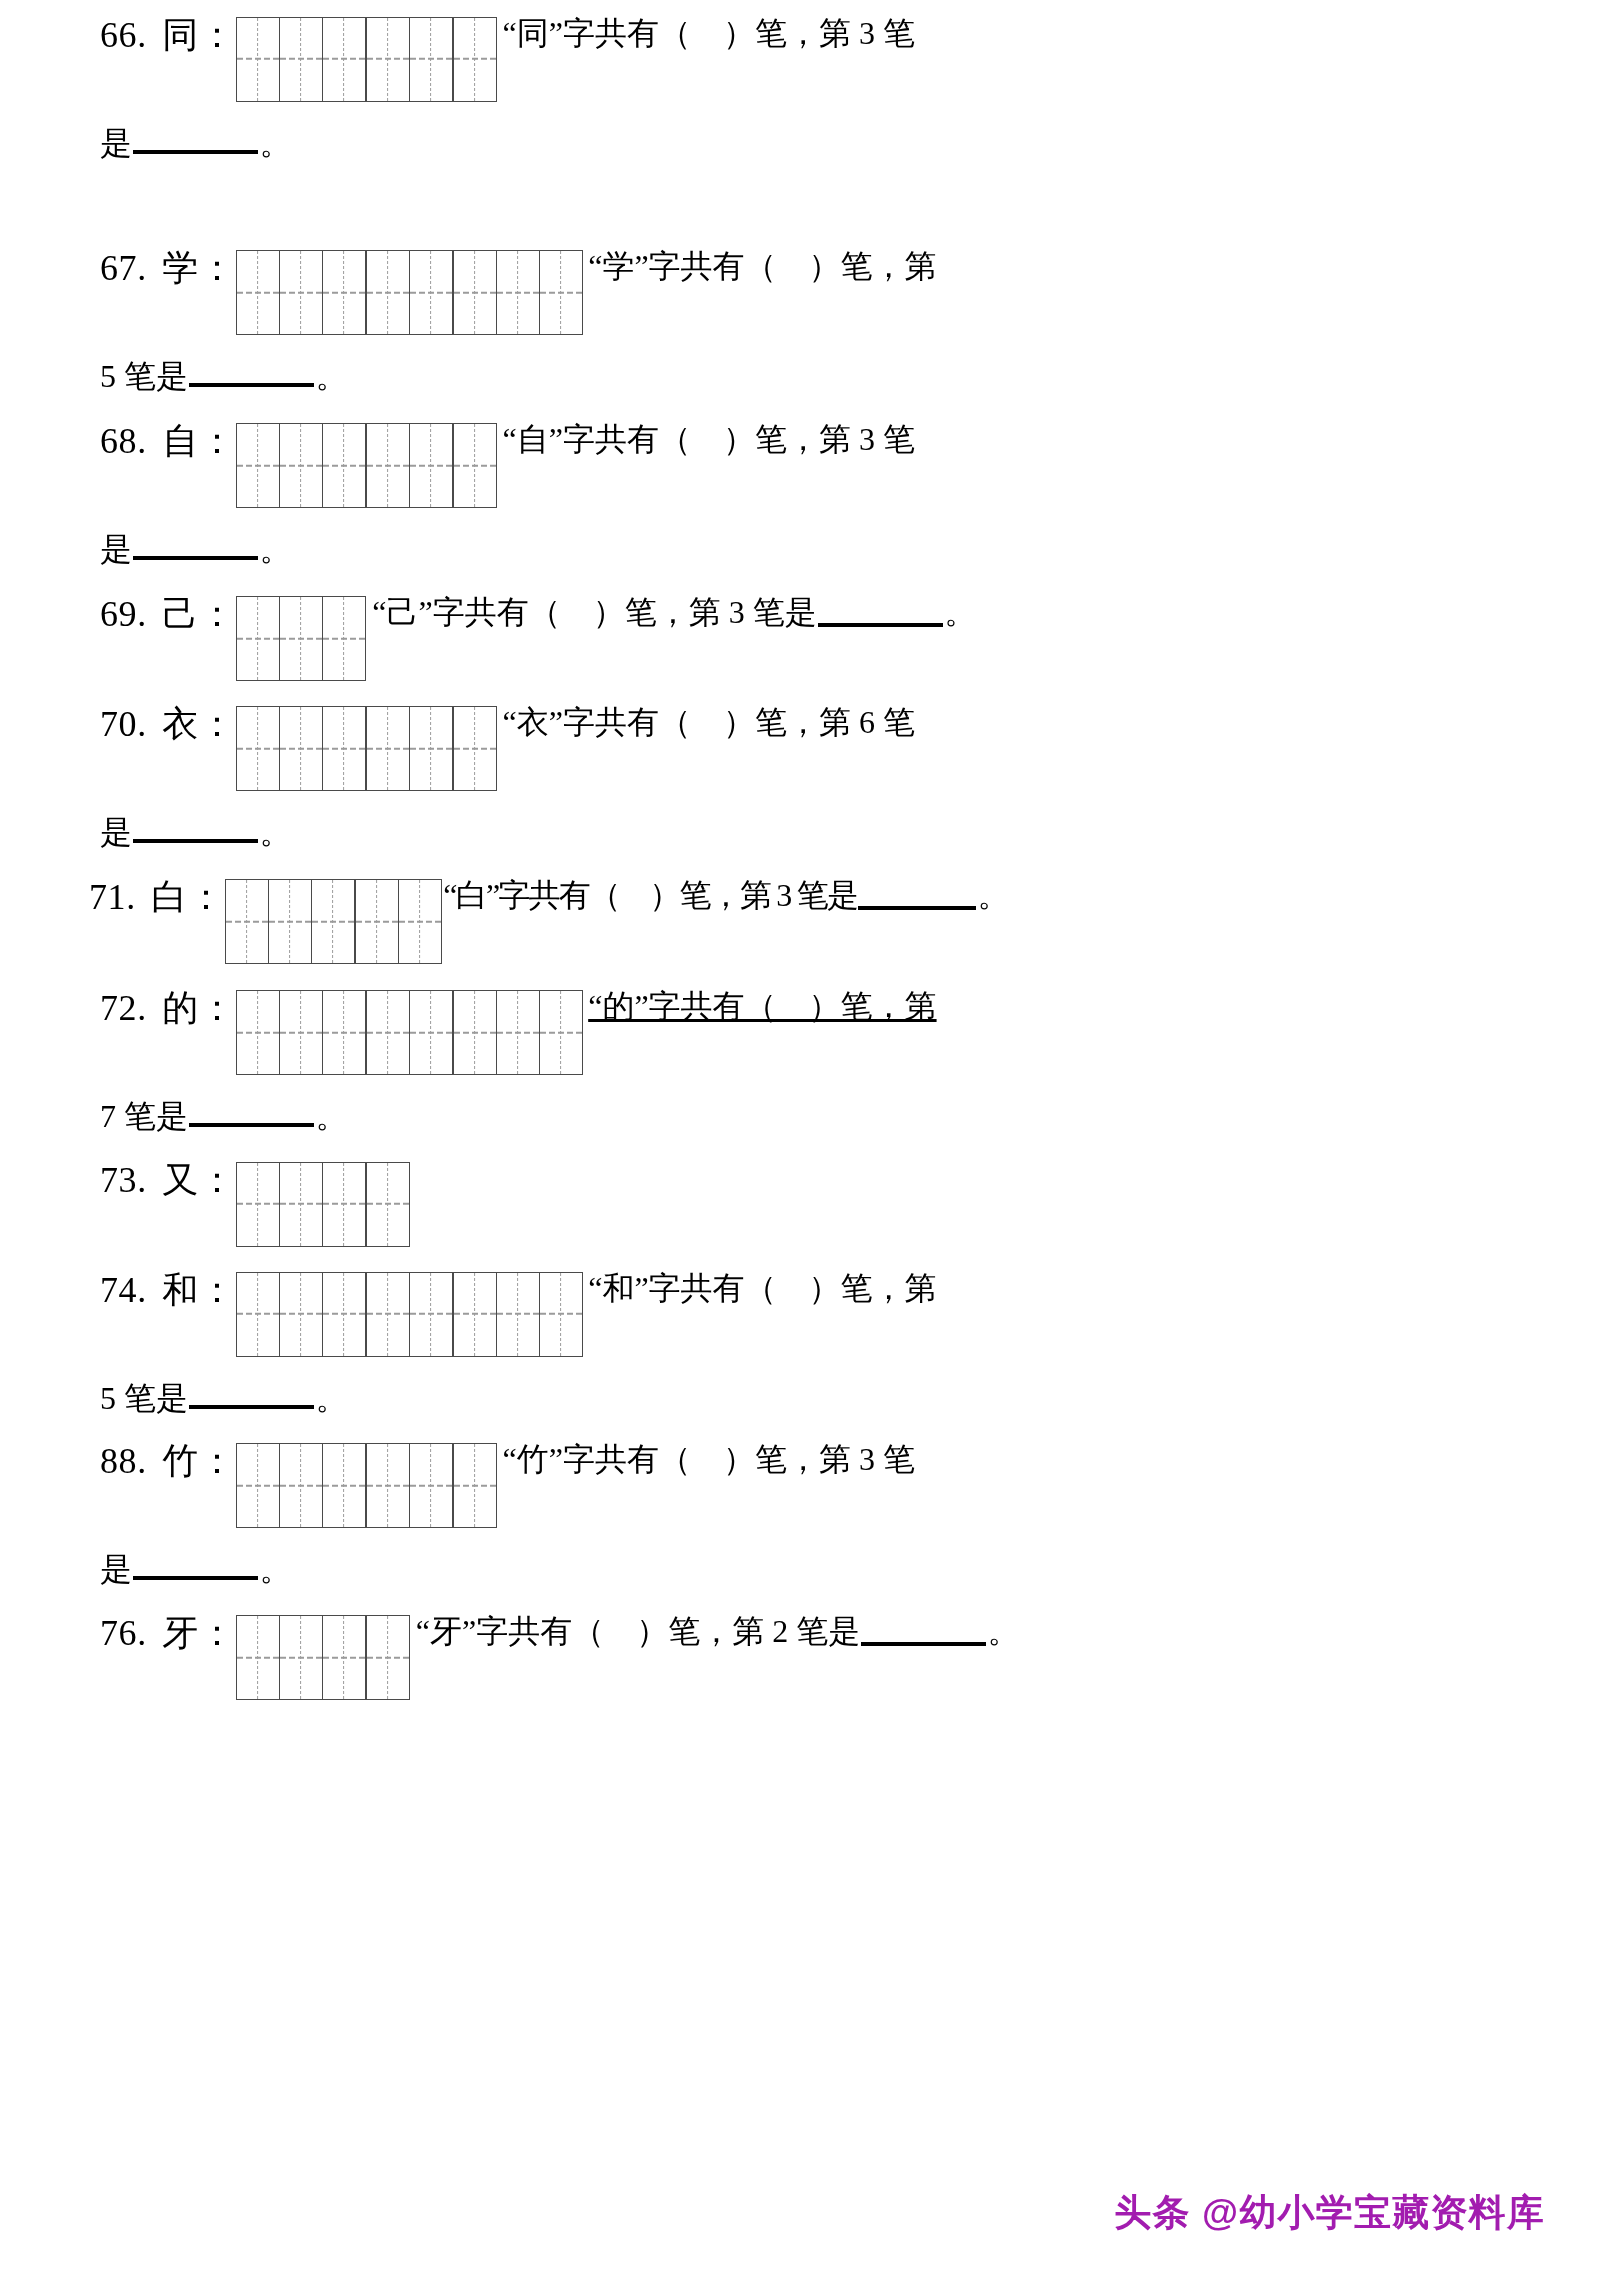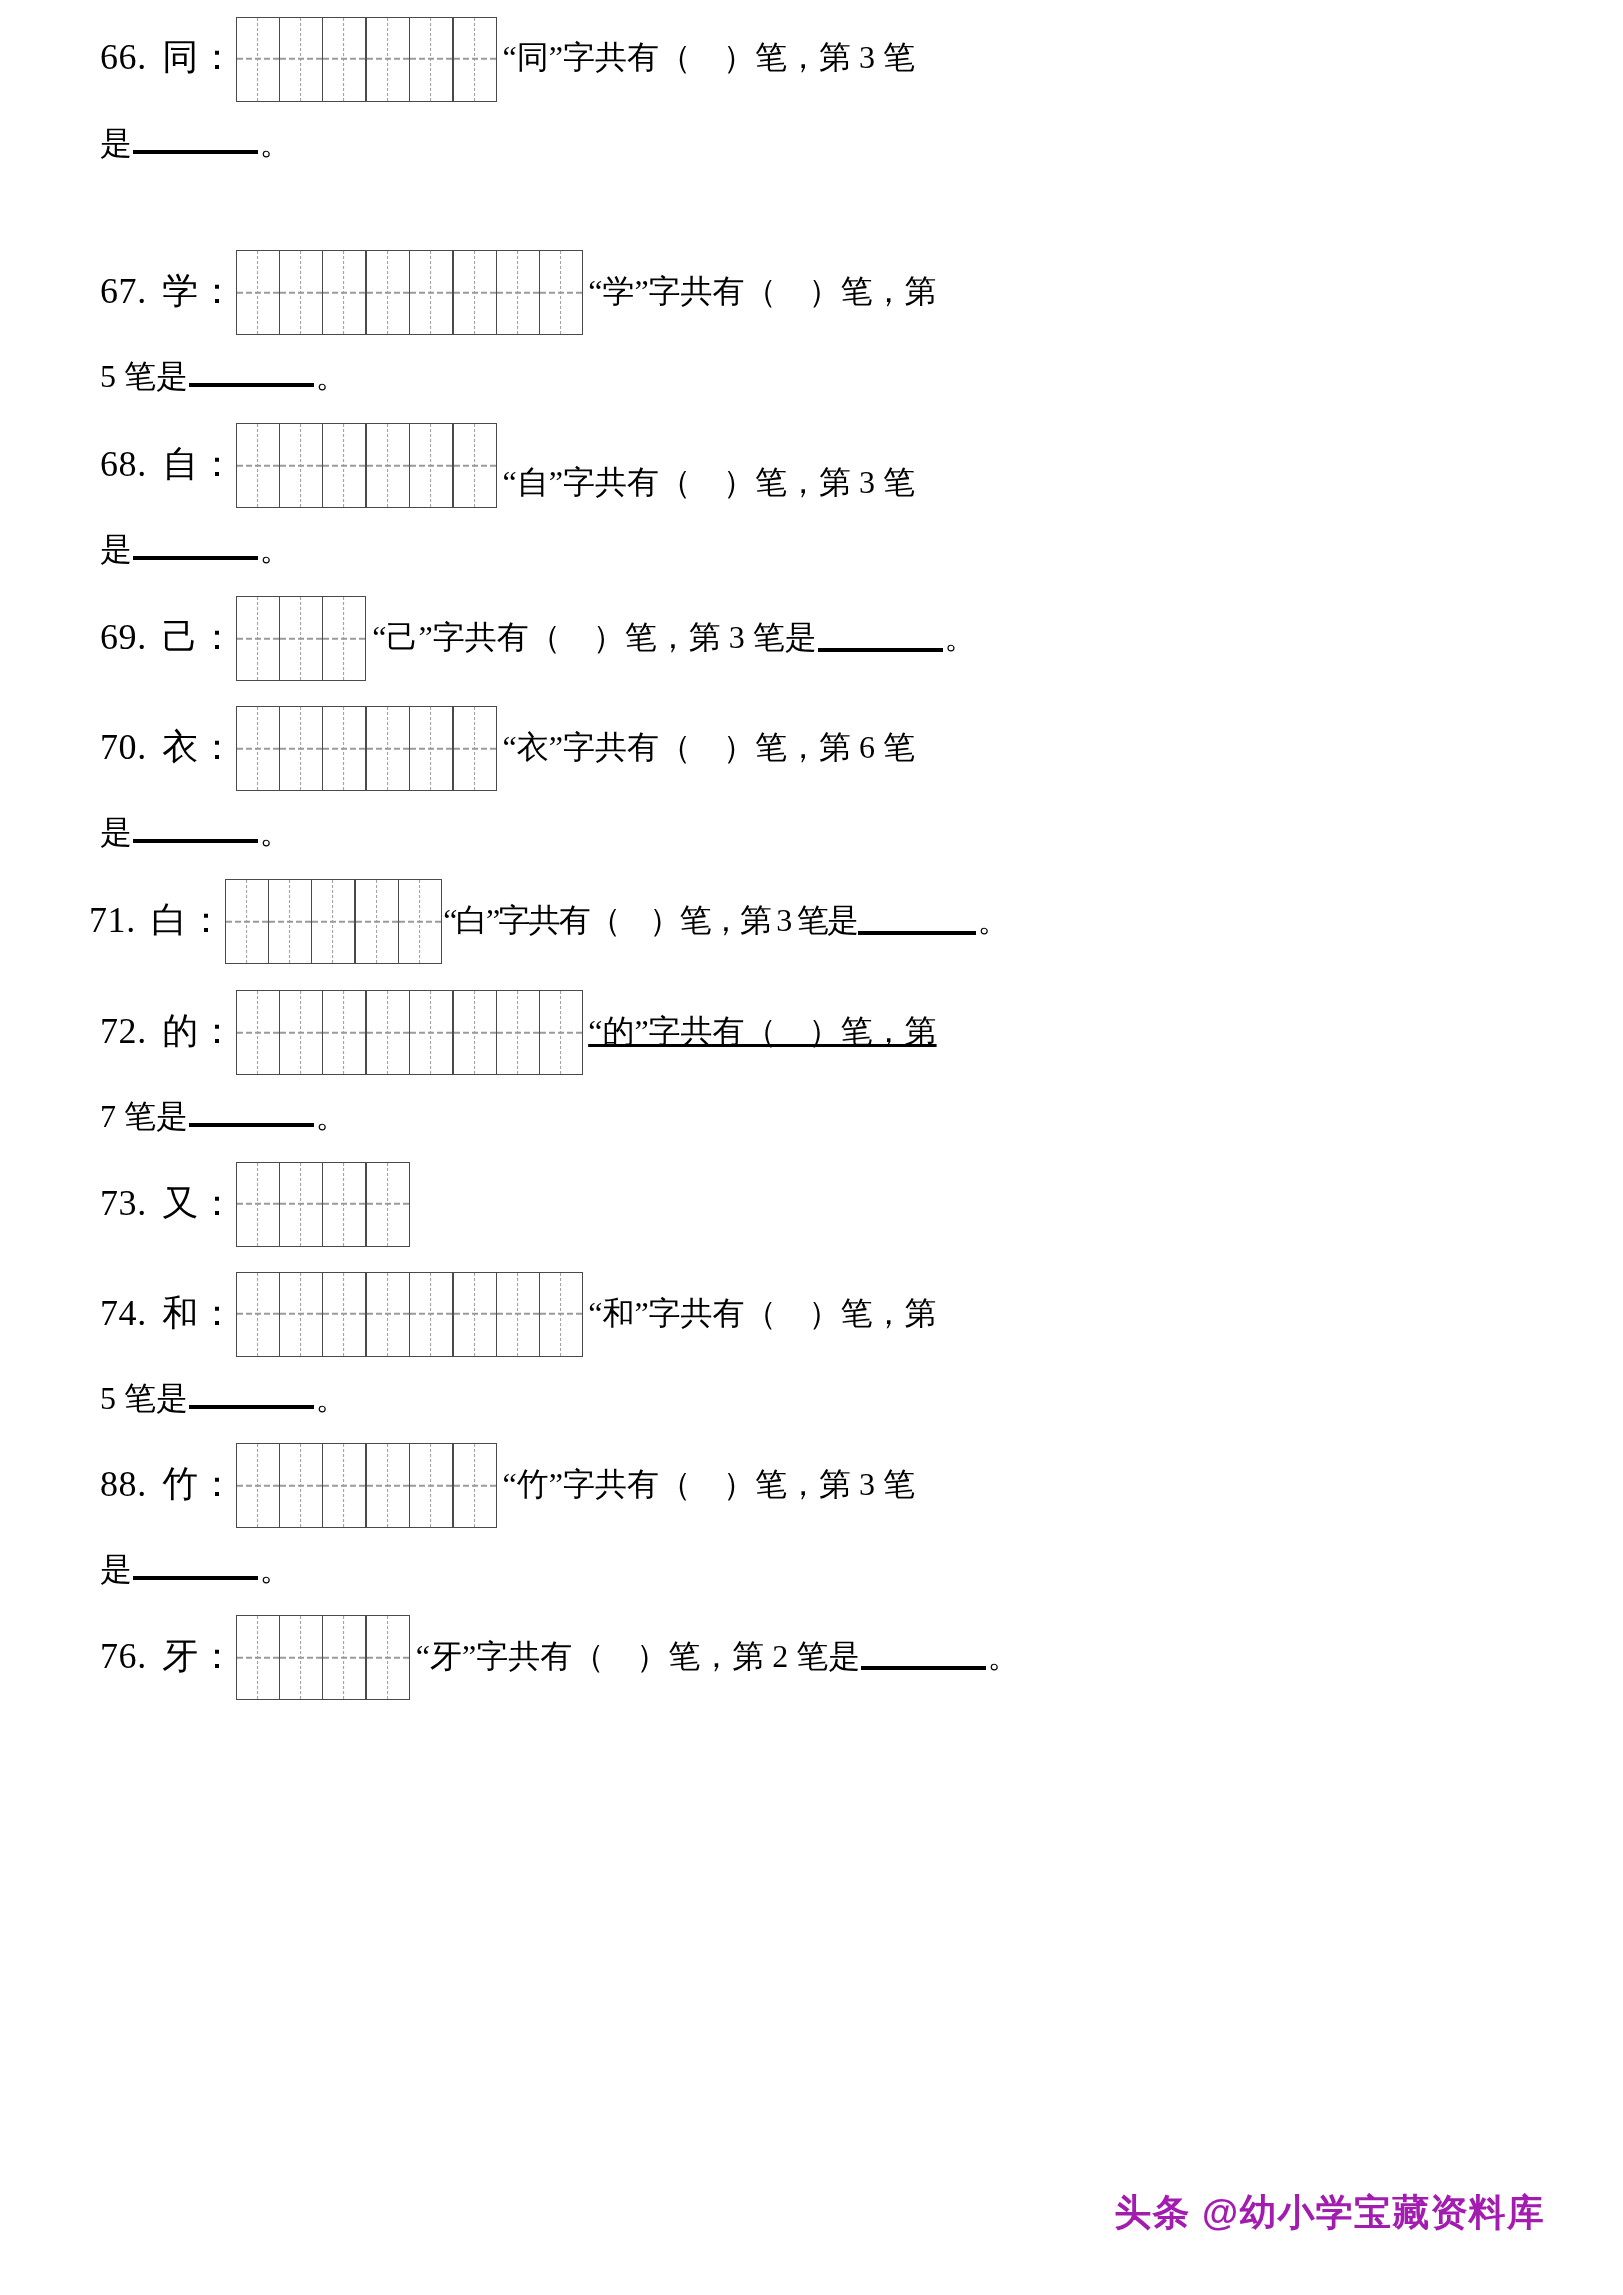--- a/index.html
+++ b/index.html
@@ -26,21 +26,21 @@
 
   
   .item {
     position: relative;
     width: 1623px;
   }
 
   
   .line-main {
     display: flex;
-    align-items: center;
+    align-items: flex-start;
     padding-left: 100px;
     box-sizing: border-box;
     min-height: 51px;
   }
 
   
   .line-cont {
     display: flex;
     align-items: baseline;
     padding-left: 100px;
@@ -202,21 +202,21 @@
       <span class="gridwrap">
         <span class="grid" id="g2">
             <span class="cell"></span>
             <span class="cell"></span>
             <span class="cell"></span>
             <span class="cell"></span>
             <span class="cell"></span>
             <span class="cell"></span>
           </span>
       </span>
-      <span class="tail" style="padding-left:6px;margin-top:36px;">“自”字共有（　）笔，第 3 笔</span>
+      <span class="tail" style="padding-left:6px;">“自”字共有（　）笔，第 3 笔</span>
     </div>
     <div class="line-cont" style="padding-top:25px;">
       <span class="tail">是</span>
         <span class="blank"></span>
         <span class="tail">。</span>
     </div>
   </div>
 
   <div class="item" style="padding-top:27.4px;">
     <div class="line-main">

